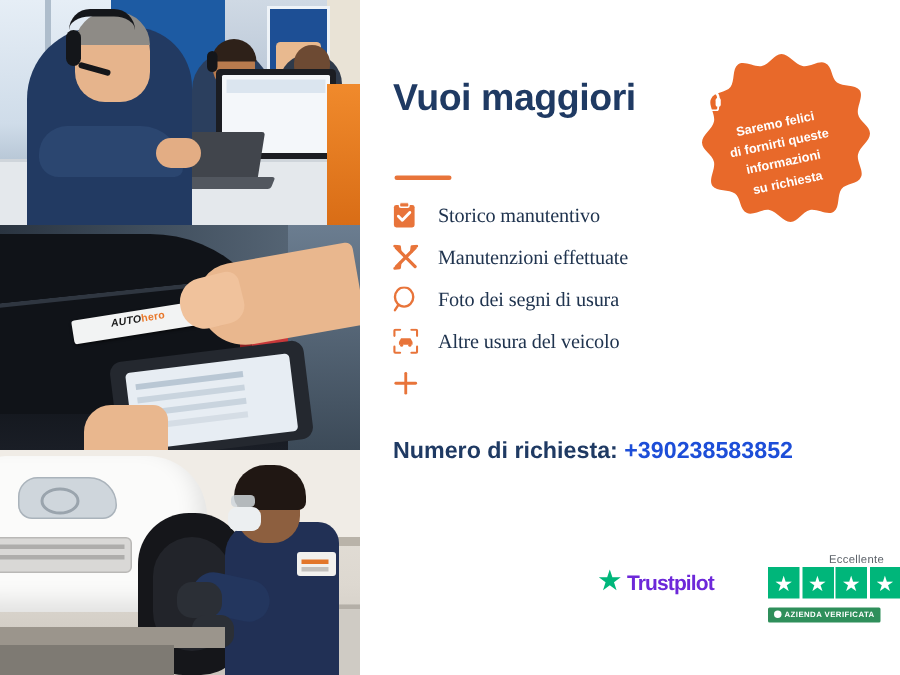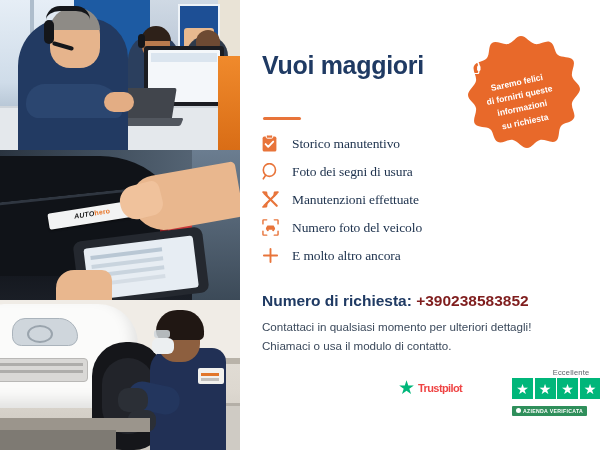--- a/index.html
+++ b/index.html
@@ -108,28 +108,28 @@
      transform:rotate(-12deg);}
 
   
   .features{position:absolute;left:22px;top:130px;width:280px;font-family:Liberation Serif, serif;}
   .feat{display:flex;align-items:center;height:27px;margin-bottom:1px;}
   .feat .ic{width:30px;flex:0 0 30px;display:flex;align-items:center;justify-content:flex-start;color:#e8743a;}
   .feat .lb{font-size:13.5px;color:#20344f;letter-spacing:-.1px;}
 
   
   .phone{position:absolute;left:22px;top:292px;font-size:15.5px;font-weight:bold;color:#1f3a63;}
-  .phone .num{color:#7f1d1d;}
+  .phone .num{color:#1d4ed8;}
   .sub{position:absolute;left:22px;top:318px;width:300px;font-size:11.6px;line-height:1.6;color:#3c4a5c;}
 
   
   .tp{position:absolute;left:158px;top:368px;width:190px;height:50px;}
   .tpbrand{position:absolute;left:0;top:10px;display:flex;align-items:center;gap:3px;}
   .tpbrand .star{color:#00b67a;font-size:19px;line-height:1;}
-  .tpbrand .name{font-size:11px;font-weight:bold;color:#ef4444;letter-spacing:-.6px;}
+  .tpbrand .name{font-size:14px;font-weight:bold;color:#6d28d9;letter-spacing:-.6px;}
   .tprate{position:absolute;left:114px;top:0;width:118px;}
   .tprate .lbl{font-size:7.5px;color:#5b6168;text-align:center;letter-spacing:.2px;margin-bottom:1px;}
   .stars{display:flex;gap:1.5px;}
   .stars span{width:21px;height:21px;background:#00b67a;display:flex;align-items:center;justify-content:center;color:#fff;font-size:14px;line-height:1;}
   .verif{margin-top:2px;background:#2f8f5b;color:#fff;font-size:5.2px;font-weight:bold;
      padding:2px 4px;display:inline-flex;align-items:center;gap:2px;letter-spacing:.3px;border-radius:1px;}
   .verif .vd{width:5px;height:5px;border-radius:50%;background:#fff;flex:0 0 5px;}
 </style>
 </head>
 <body>
@@ -246,73 +246,68 @@
             <rect x="0.6" y="1.6" width="13.8" height="15" rx="1.6" fill="#e8743a"></rect>
             <rect x="4.3" y="0" width="6.4" height="3.2" rx="1" fill="#e8743a" stroke="#ffffff" stroke-width="1"></rect>
             <path d="M3.6 9.1 l2.6 2.7 l5-5.2" fill="none" stroke="#ffffff" stroke-width="1.9" stroke-linecap="round" stroke-linejoin="round"></path>
           </svg>
         </span>
         <span class="lb">Storico manutentivo</span>
       </div>
 
       <div class="feat">
         <span class="ic">
-          <svg width="16" height="17" viewBox="0 0 16 17">
-            <ellipse cx="7.4" cy="7" rx="6.1" ry="6.4" fill="none" stroke="#e8743a" stroke-width="1.6"></ellipse>
-            <path d="M3.6 12.2 L1.3 15.8" stroke="#e8743a" stroke-width="1.6" stroke-linecap="round"></path>
-          </svg>
-        </span>
-        <span class="lb">Foto dei segni di usura</span>
-      </div>
-
-      <div class="feat">
-        <span class="ic">
           <svg width="17" height="17" viewBox="0 0 18 18">
             <path d="M2.4 2.4 L15.6 15.6" stroke="#e8743a" stroke-width="2.3" stroke-linecap="round"></path>
             <path d="M15.6 2.4 L2.4 15.6" stroke="#e8743a" stroke-width="2.3" stroke-linecap="round"></path>
             <path d="M1.2 1.2 l3.4 .4 l.4 3.4" fill="none" stroke="#e8743a" stroke-width="2" stroke-linecap="round" stroke-linejoin="round"></path>
             <path d="M16.8 1.2 l-3.4 .4 l-.4 3.4" fill="none" stroke="#e8743a" stroke-width="2" stroke-linecap="round" stroke-linejoin="round"></path>
             <path d="M1.2 16.8 l3.4 -.4 l.4 -3.4" fill="none" stroke="#e8743a" stroke-width="2" stroke-linecap="round" stroke-linejoin="round"></path>
           </svg>
         </span>
         <span class="lb">Manutenzioni effettuate</span>
+      </div>
+
+      <div class="feat">
+        <span class="ic">
+          <svg width="16" height="17" viewBox="0 0 16 17">
+            <ellipse cx="7.4" cy="7" rx="6.1" ry="6.4" fill="none" stroke="#e8743a" stroke-width="1.6"></ellipse>
+            <path d="M3.6 12.2 L1.3 15.8" stroke="#e8743a" stroke-width="1.6" stroke-linecap="round"></path>
+          </svg>
+        </span>
+        <span class="lb">Foto dei segni di usura</span>
       </div>
 
       <div class="feat">
         <span class="ic">
           <svg width="17" height="17" viewBox="0 0 18 18">
             <path d="M1 5.2 V1.6 a.7 .7 0 0 1 .7-.7 H5" fill="none" stroke="#e8743a" stroke-width="1.5" stroke-linecap="round"></path>
             <path d="M17 5.2 V1.6 a.7 .7 0 0 0 -.7-.7 H13" fill="none" stroke="#e8743a" stroke-width="1.5" stroke-linecap="round"></path>
             <path d="M1 12.8 V16.4 a.7 .7 0 0 0 .7 .7 H5" fill="none" stroke="#e8743a" stroke-width="1.5" stroke-linecap="round"></path>
             <path d="M17 12.8 V16.4 a.7 .7 0 0 1 -.7 .7 H13" fill="none" stroke="#e8743a" stroke-width="1.5" stroke-linecap="round"></path>
             <path d="M4.2 11.4 h9.6 v-1.9 l-1.5-2.6 h-6.6 l-1.5 2.6 z" fill="#e8743a"></path>
             <circle cx="6.1" cy="11.8" r="1.1" fill="#e8743a"></circle>
             <circle cx="11.9" cy="11.8" r="1.1" fill="#e8743a"></circle>
           </svg>
         </span>
-        <span class="lb">Numero foto del veicolo</span>
+        <span class="lb">Altre usura del veicolo</span>
       </div>
 
       <div class="feat">
         <span class="ic">
           <svg width="17" height="17" viewBox="0 0 18 18">
             <path d="M9 2 V16" stroke="#e8743a" stroke-width="2" stroke-linecap="round"></path>
             <path d="M2 9 H16" stroke="#e8743a" stroke-width="2" stroke-linecap="round"></path>
           </svg>
         </span>
-        <span class="lb">E molto altro ancora</span>
       </div>
     </div>
 
     <div class="phone">
       <span>Numero di richiesta: </span><span class="num">+390238583852</span>
-    </div>
-    <div class="sub">
-      <span>Contattaci in qualsiasi momento per ulteriori dettagli!</span><br>
-      <span>Chiamaci o usa il modulo di contatto.</span>
     </div>
 
     <div class="tp">
       <div class="tpbrand">
         <span class="star">★</span>
         <span class="name">Trustpilot</span>
       </div>
       <div class="tprate">
         <div class="lbl">Eccellente</div>
         <div class="stars">

